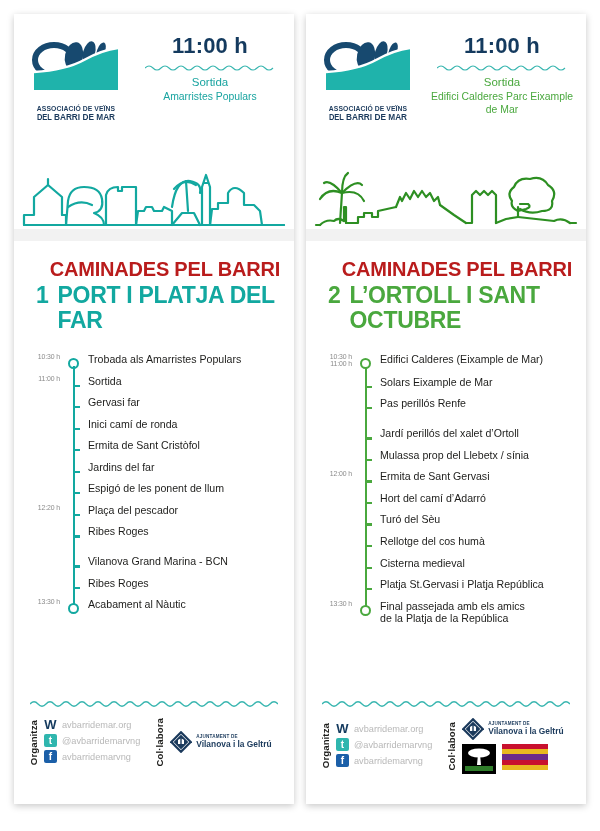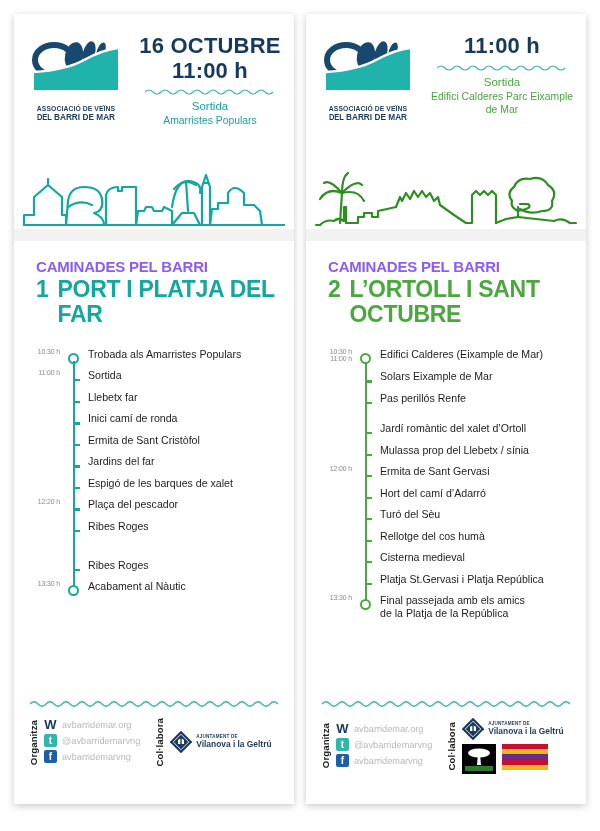--- a/index.html
+++ b/index.html
@@ -86,22 +86,22 @@
   .poster.right .dateblock .sub2 { color: #4aa83e; }
 
   .skyline { position:absolute; left: 8px; bottom: 0px; }
 
   
   .band { height: 12px; background:#f2f2f2; }
 
   
   .titles { padding: 18px 14px 6px 22px; }
   .t-main {
-    font-size: 15px; font-weight: bold; color: #8b5cf6;
-    letter-spacing: -0.2px; line-height: 1.08;
+    font-size: 20px; font-weight: bold; color: #b91c1c;
+    letter-spacing: -0.2px; line-height: 1.08; text-align: right;
   }
   .t-route {
     font-size: 23px; font-weight: bold;
     line-height: 1.1; letter-spacing: -0.3px;
     display: flex; gap: 9px; margin-top: 2px;
   }
   .t-num { flex: none; }
   .poster.left .t-route { color: #12a8a0; }
   .poster.right .t-route { color: #4aa83e; }
 
@@ -182,21 +182,20 @@
           <path d="M8 56 L8 38 Q40 36 58 26 Q76 16 92 14 L92 56 Z" fill="#1fb3ab"></path>
           <path d="M8 38 Q40 36 58 26 Q76 16 92 14" fill="none" stroke="#ffffff" stroke-width="2.5"></path>
         </svg>
         <div class="logo-text">
           <span class="l1">ASSOCIACIÓ DE VEÏNS</span>
           <span class="l2"><span>DEL </span><b>BARRI DE MAR</b></span>
         </div>
       </div>
 
       <div class="dateblock">
-        <div class="big">16 OCTUBRE</div>
         <div class="big">11:00 h</div>
         <svg class="wave-sep" width="130" height="7" viewBox="0 0 130 7">
           <path d="M0 4 q4 -4 8 0 t8 0 t8 0 t8 0 t8 0 t8 0 t8 0 t8 0 t8 0 t8 0 t8 0 t8 0 t8 0 t8 0 t8 0 t8 0" fill="none" stroke="#39b6b0" stroke-width="1.1"></path>
         </svg>
         <div class="sub1">Sortida</div>
         <div class="sub2">Amarristes Populars</div>
       </div>
 
       <svg class="skyline" width="264" height="62" viewBox="0 0 264 62">
         <g fill="none" stroke="#12a8a0" stroke-width="2.2" stroke-linejoin="round" stroke-linecap="round">
@@ -252,21 +251,21 @@
         </div>
         <div style="height: 8.6px; position: relative;">
           <div class="line-track" style="top: 0px; bottom: 0px; margin-left: 44px;"></div>
         </div>
         <div class="row">
           <div class="time"></div>
           <div class="marker">
             <div class="line-track" style="top: 0px; bottom: 0px;"></div>
             <div class="tick" style="top: 10px;"></div>
           </div>
-          <div class="stop-label">Llebetx far</div>
+          <div class="stop-label">Gervasi far</div>
         </div>
         <div style="height: 8.6px; position: relative;">
           <div class="line-track" style="top: 0px; bottom: 0px; margin-left: 44px;"></div>
         </div>
         <div class="row">
           <div class="time"></div>
           <div class="marker">
             <div class="line-track" style="top: 0px; bottom: 0px;"></div>
             <div class="tick" style="top: 10px;"></div>
           </div>
@@ -296,21 +295,21 @@
         </div>
         <div style="height: 8.6px; position: relative;">
           <div class="line-track" style="top: 0px; bottom: 0px; margin-left: 44px;"></div>
         </div>
         <div class="row">
           <div class="time"></div>
           <div class="marker">
             <div class="line-track" style="top: 0px; bottom: 0px;"></div>
             <div class="tick" style="top: 10px;"></div>
           </div>
-          <div class="stop-label">Espigó de les barques de xalet</div>
+          <div class="stop-label">Espigó de les ponent de llum</div>
         </div>
         <div style="height: 8.6px; position: relative;">
           <div class="line-track" style="top: 0px; bottom: 0px; margin-left: 44px;"></div>
         </div>
         <div class="row">
           <div class="time">12:20 h</div>
           <div class="marker">
             <div class="line-track" style="top: 0px; bottom: 0px;"></div>
             <div class="tick" style="top: 10px;"></div>
           </div>
@@ -325,20 +324,28 @@
             <div class="line-track" style="top: 0px; bottom: 0px;"></div>
             <div class="tick" style="top: 10px;"></div>
           </div>
           <div class="stop-label">Ribes Roges</div>
         </div>
         <div style="height: 8.6px; position: relative;">
           <div class="line-track" style="top: 0px; bottom: 0px; margin-left: 44px;"></div>
         </div>
         <div style="height: 8.6px; position: relative;">
           <div class="line-track" style="top: 0px; bottom: 0px; margin-left: 44px;"></div>
+        </div>
+        <div class="row">
+          <div class="time"></div>
+          <div class="marker">
+            <div class="line-track" style="top: 0px; bottom: 0px;"></div>
+            <div class="tick" style="top: 10px;"></div>
+          </div>
+          <div class="stop-label">Vilanova Grand Marina - BCN</div>
         </div>
         <div style="height: 8.6px; position: relative;">
           <div class="line-track" style="top: 0px; bottom: 0px; margin-left: 44px;"></div>
         </div>
         <div class="row">
           <div class="time"></div>
           <div class="marker">
             <div class="line-track" style="top: 0px; bottom: 0px;"></div>
             <div class="tick" style="top: 10px;"></div>
           </div>
@@ -499,21 +506,21 @@
         </div>
         <div style="height: 8.6px; position: relative;">
           <div class="line-track" style="top: 0px; bottom: 0px; margin-left: 44px;"></div>
         </div>
         <div class="row">
           <div class="time"></div>
           <div class="marker">
             <div class="line-track" style="top: 0px; bottom: 0px;"></div>
             <div class="tick" style="top: 10px;"></div>
           </div>
-          <div class="stop-label">Jardí romàntic del xalet d’Ortoll</div>
+          <div class="stop-label">Jardí perillós del xalet d’Ortoll</div>
         </div>
         <div style="height: 8.6px; position: relative;">
           <div class="line-track" style="top: 0px; bottom: 0px; margin-left: 44px;"></div>
         </div>
         <div class="row">
           <div class="time"></div>
           <div class="marker">
             <div class="line-track" style="top: 0px; bottom: 0px;"></div>
             <div class="tick" style="top: 10px;"></div>
           </div>

